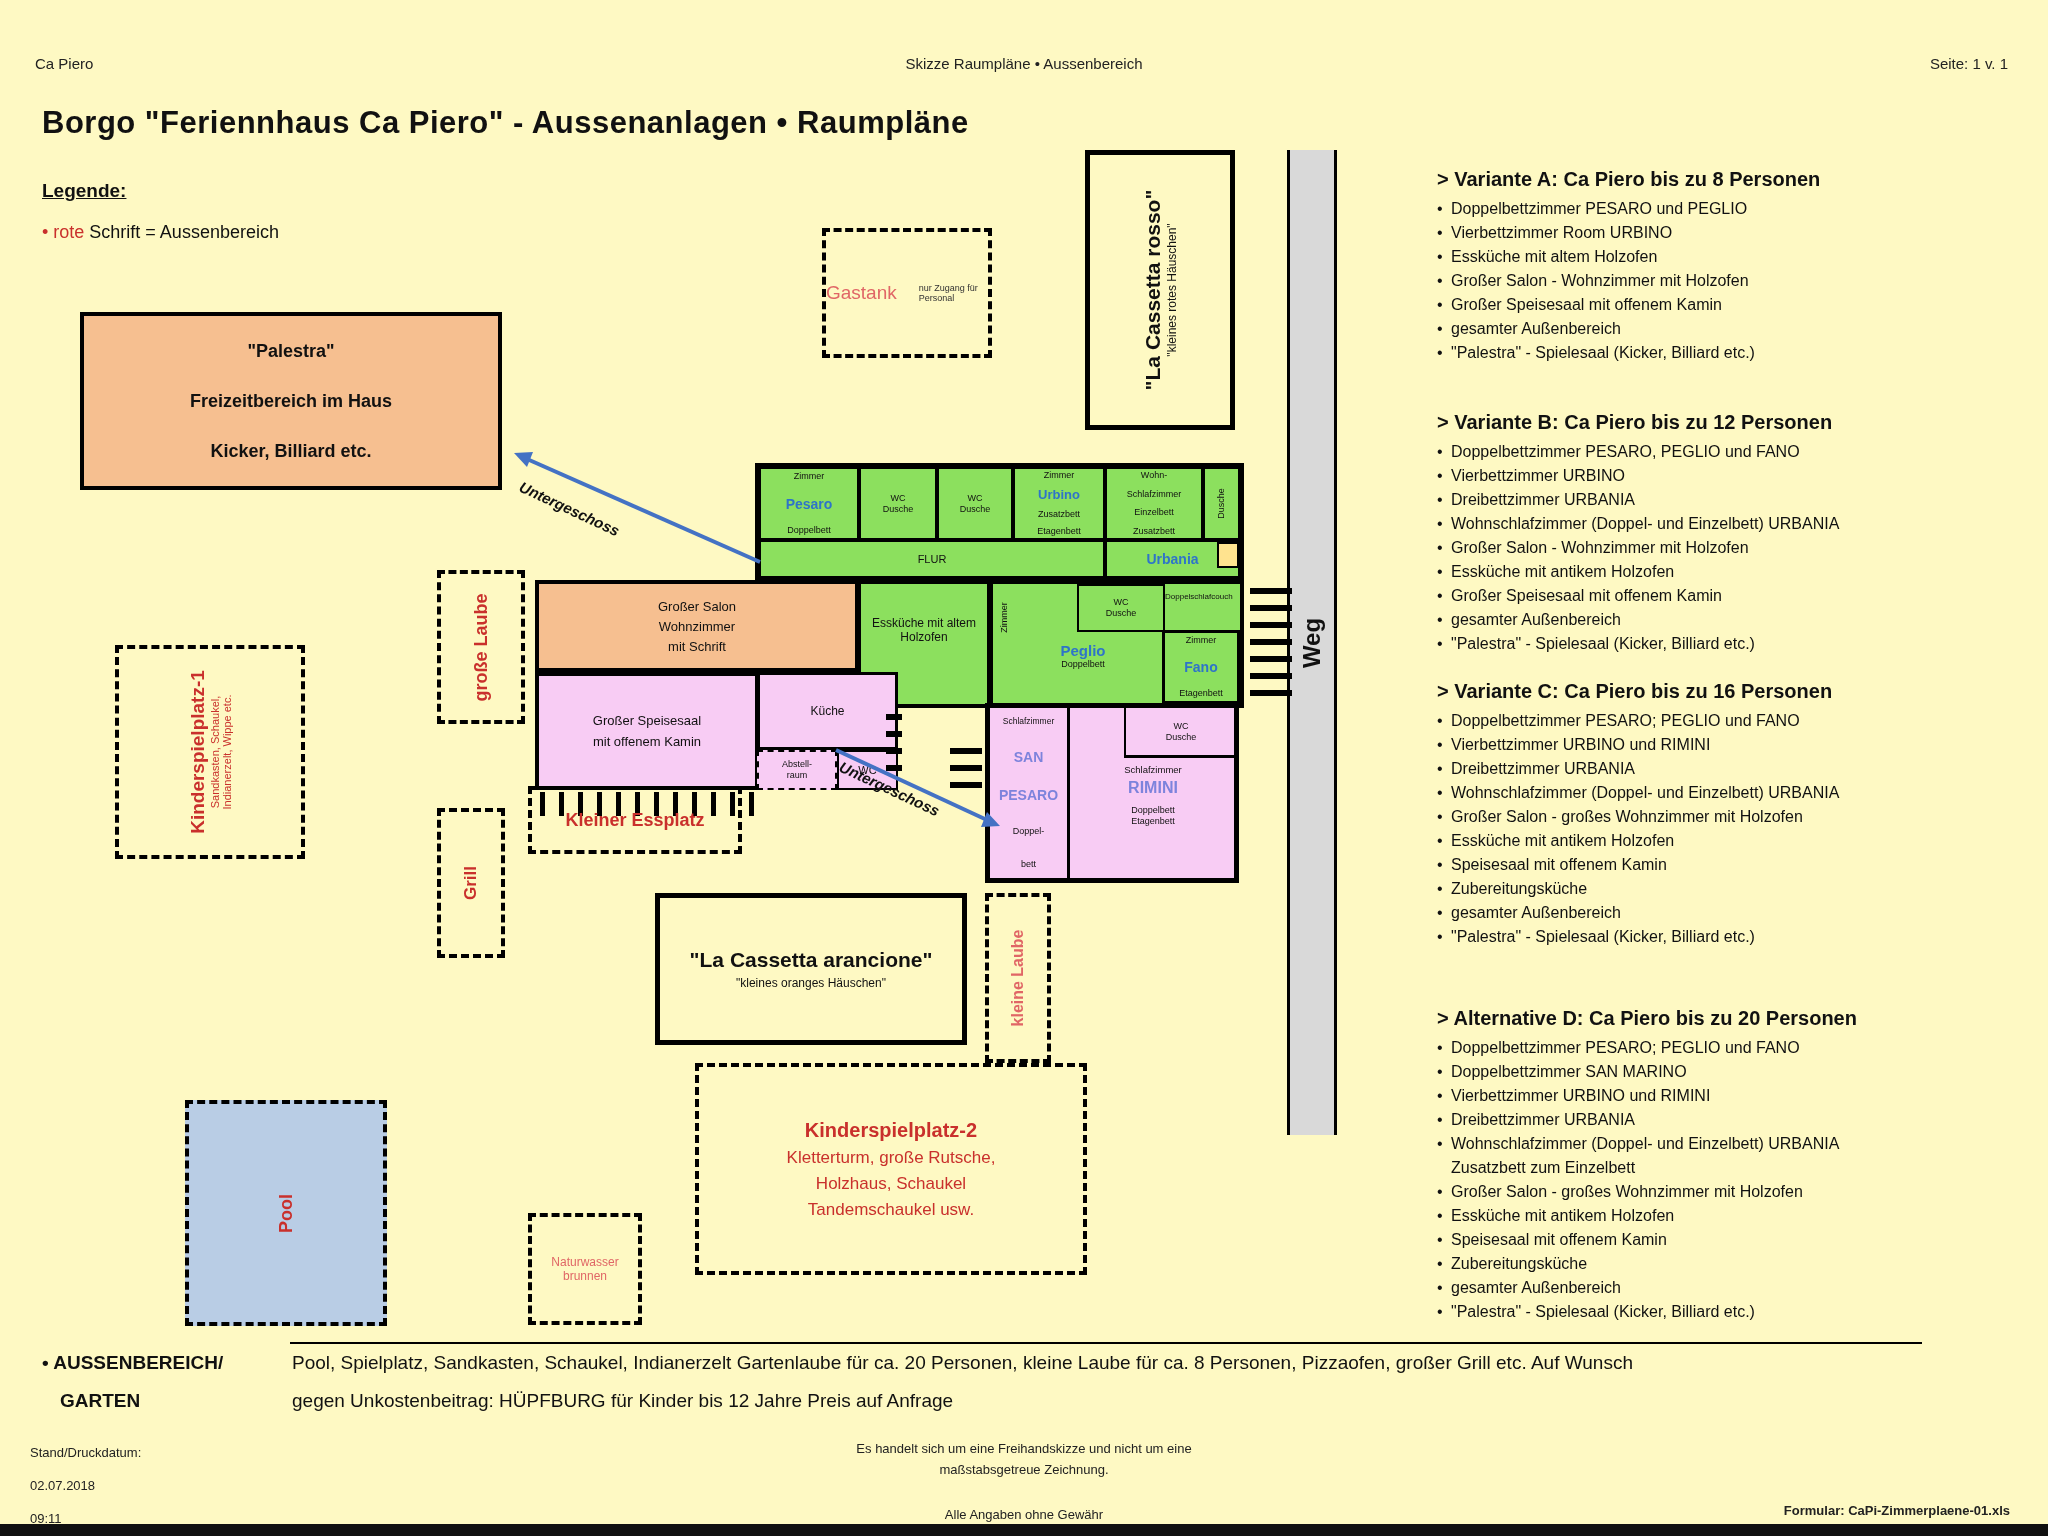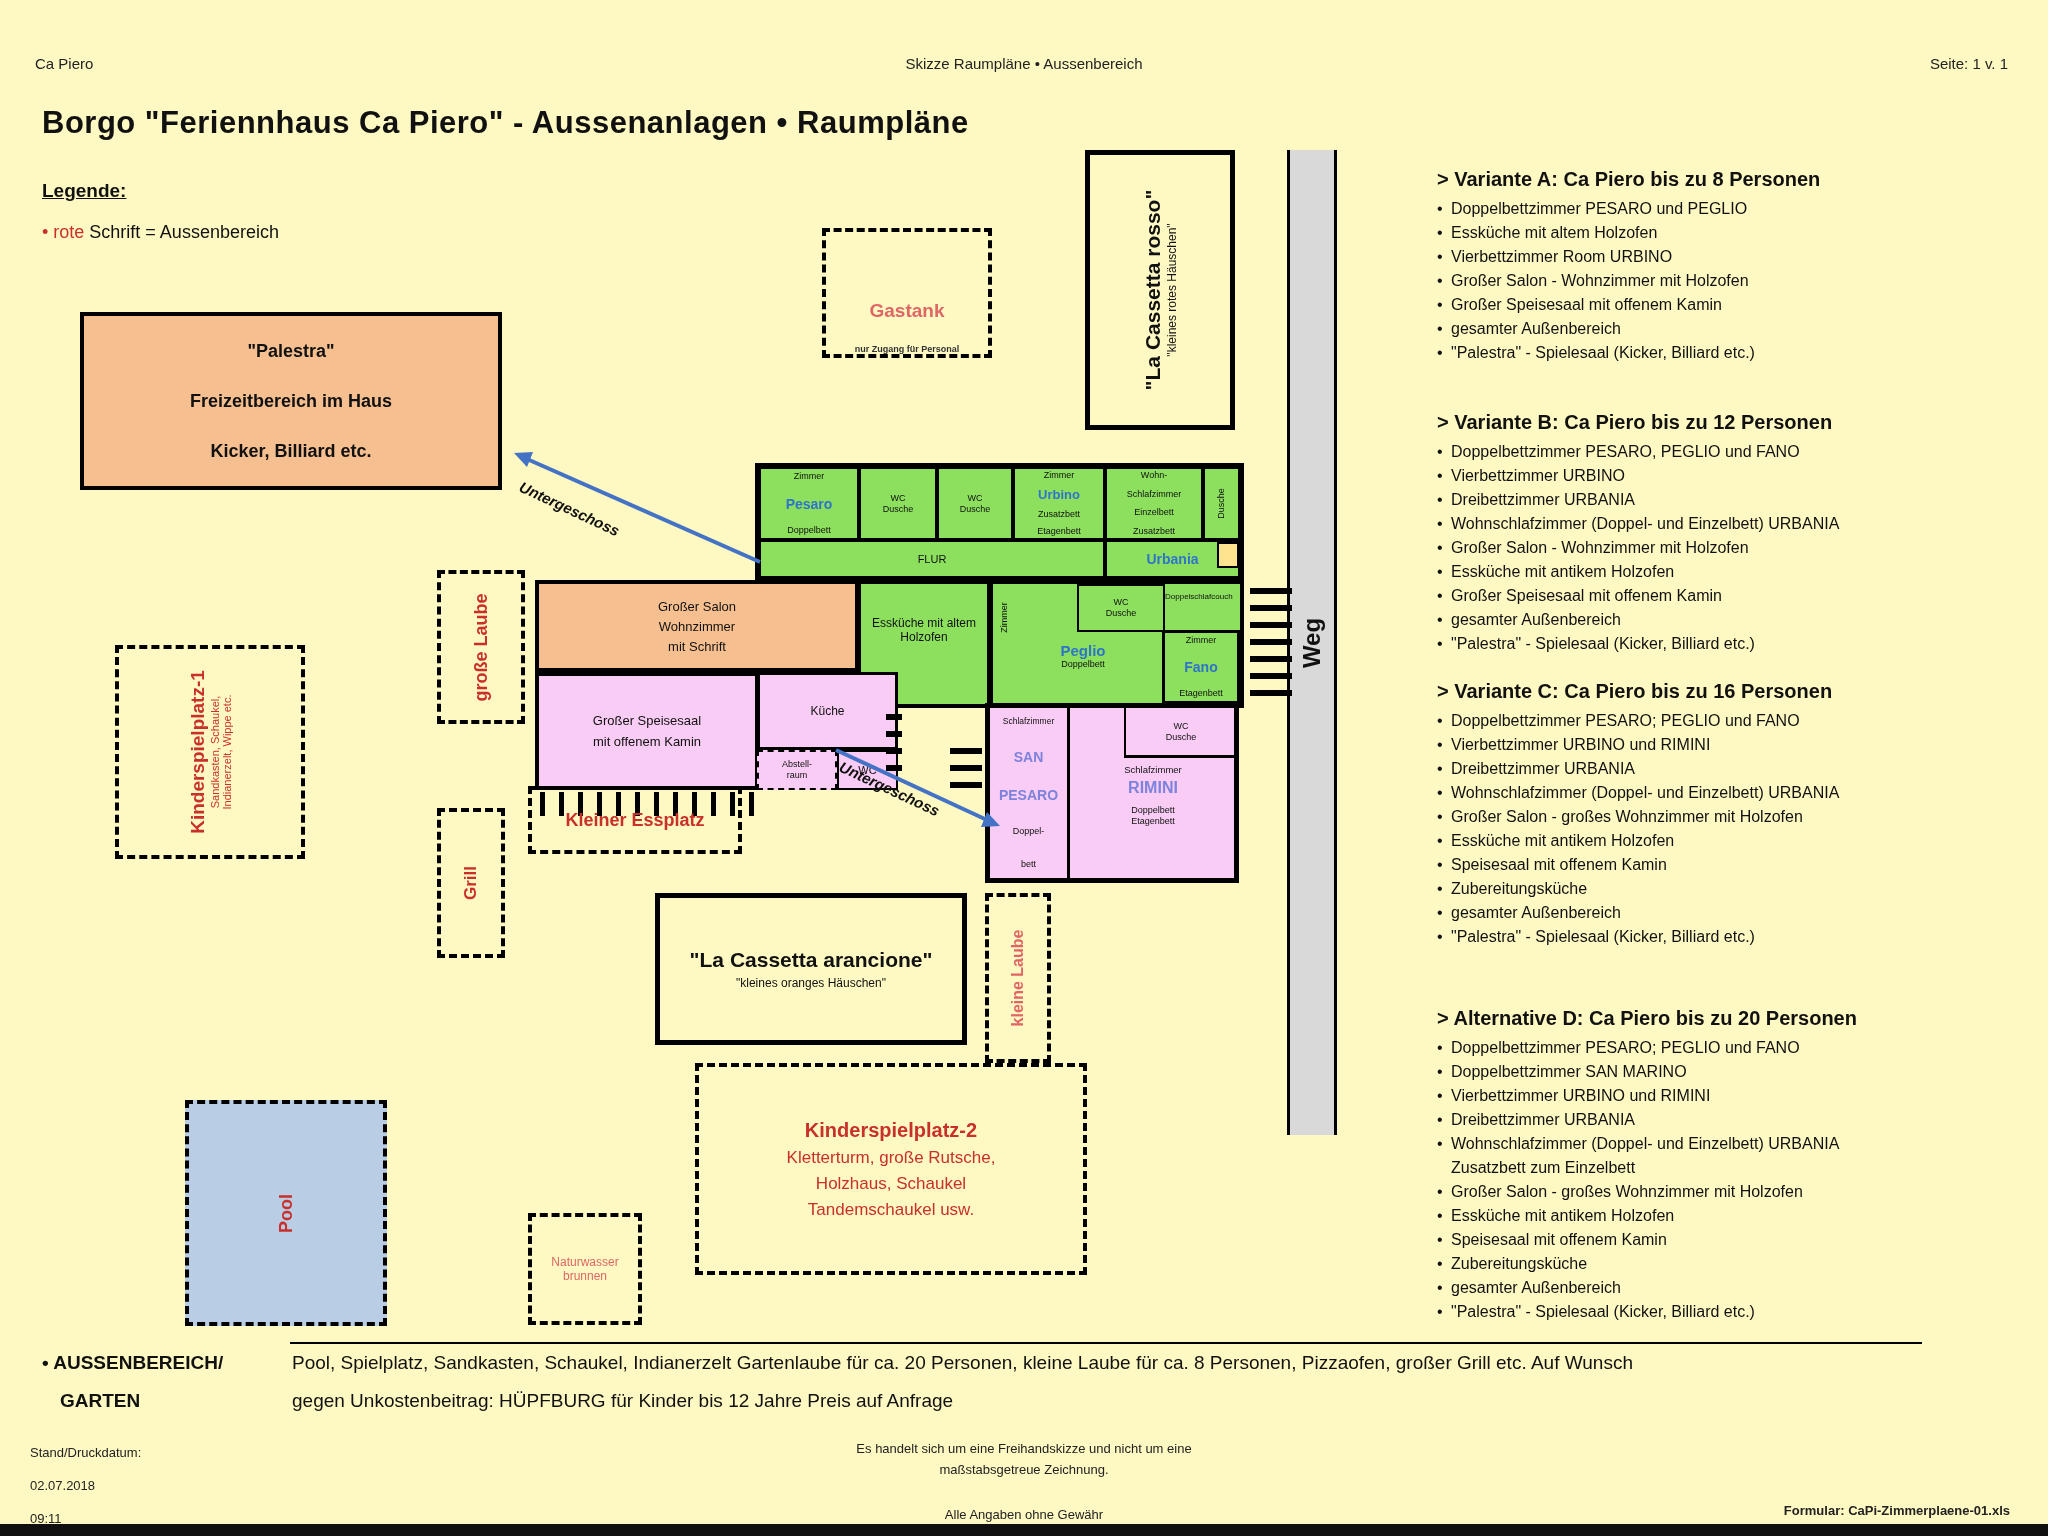--- a/index.html
+++ b/index.html
@@ -50,21 +50,21 @@
   <div class="abs legend-line" style="left:42px;top:222px;">
     <span class="red">• rote</span><span> Schrift = Aussenbereich</span>
   </div>
 
   <div class="box solid4 orange" style="left:80px;top:312px;width:422px;height:178px;display:flex;flex-direction:column;justify-content:space-around;text-align:center;font-weight:bold;font-size:18px;padding:10px 0;">
     <div>"Palestra"</div>
     <div>Freizeitbereich im Haus</div>
     <div>Kicker, Billiard etc.</div>
   </div>
 
-  <div class="box dash4" style="left:822px;top:228px;width:170px;height:130px;display:flex;flex-direction:column;align-items:center;justify-content:flex-end;gap:22px;font-weight:bold;">
+  <div class="box dash4" style="left:822px;top:228px;width:170px;height:130px;display:flex;flex-direction:row;align-items:center;justify-content:flex-start;gap:22px;">
     <div class="softred" style="font-size:19px;">Gastank</div>
     <div style="font-size:9px;color:#333;">nur Zugang für Personal</div>
   </div>
 
   <div class="box solid5 center-flex" style="left:1085px;top:150px;width:150px;height:280px;">
     <div class="rot" style="text-align:center;">
       <div style="font-size:21px;font-weight:bold;">"La Cassetta rosso"</div>
       <div style="font-size:12px;">"kleines rotes Häuschen"</div>
     </div>
   </div>
@@ -242,22 +242,22 @@
       <line x1="836" y1="750" x2="987" y2="820" stroke-width="4"></line>
       <polygon points="1000,826 981,827 987,812" stroke="none"></polygon>
     </g>
   </svg>
 
   <div class="abs" style="left:1437px;top:168px;width:600px;">
       <div class="vblock" style="margin-top: 0px;">
         <div class="vtitle">&gt; Variante A: Ca Piero bis zu 8 Personen</div>
         <ul>
           <li>Doppelbettzimmer PESARO und PEGLIO</li>
+          <li>Vierbettzimmer Room URBINO</li>
           <li>Essküche mit altem Holzofen</li>
-          <li>Vierbettzimmer Room URBINO</li>
           <li>Großer Salon - Wohnzimmer mit Holzofen</li>
           <li>Großer Speisesaal mit offenem Kamin</li>
           <li>gesamter Außenbereich</li>
           <li>"Palestra" - Spielesaal (Kicker, Billiard etc.)</li>
         </ul>
       </div>
       <div class="vblock" style="margin-top: 46px;">
         <div class="vtitle">&gt; Variante B: Ca Piero bis zu 12 Personen</div>
         <ul>
           <li>Doppelbettzimmer PESARO, PEGLIO und FANO</li>

